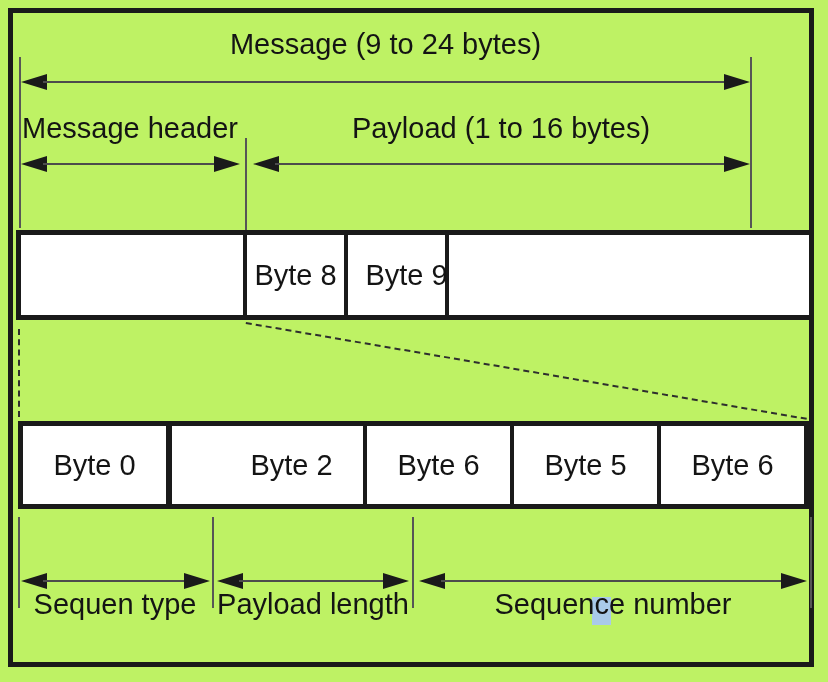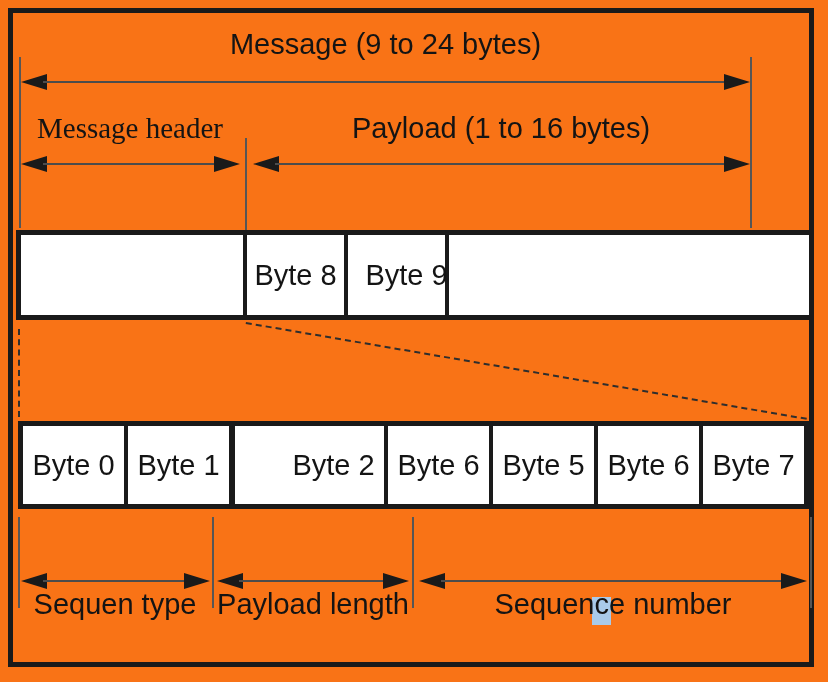--- a/index.html
+++ b/index.html
@@ -1,17 +1,17 @@
 <!DOCTYPE html>
 <html style="--sel: #a9cae9;"><head>
 <meta charset="utf-8">
 <style>
   html,body { margin:0; padding:0; background:#ffffff; }
   #stage {
-    position:relative; width:828px; height:682px; background:#f97316;
+    position:relative; width:828px; height:682px; background:#bef264;
     font-family:"Liberation Sans","DejaVu Sans",sans-serif;
     color:#141414; overflow:hidden;
   }
   .label {
     position:absolute; font-size:29px; line-height:32px;
     text-align:center; white-space:nowrap; color:#141414;
   }
   
   .frame {
     position:absolute; left:8px; top:8px; width:806px; height:659px;
@@ -70,21 +70,21 @@
   <div class="arrow" style="left:21px; top:73px; width:729px;">
     <span class="head-l"></span>
     <span class="shaft"></span>
     <span class="head-r"></span>
   </div>
 
   <div class="tick" style="left:19px; top:57px; height:171px;"></div>
   <div class="tick" style="left:750px; top:57px; height:171px;"></div>
   <div class="tick" style="left:245px; top:138px; height:92px;"></div>
 
-  <div class="label" style="left:14px; top:112px; width:232px;font-family:Liberation Serif, serif;">Message header</div>
+  <div class="label" style="left:14px; top:112px; width:232px;">Message header</div>
   <div class="label" style="left:252px; top:112px; width:498px;">Payload (1 to 16 bytes)</div>
 
   <div class="arrow" style="left:21px; top:155px; width:219px;">
     <span class="head-l"></span>
     <span class="shaft"></span>
     <span class="head-r"></span>
   </div>
   <div class="arrow" style="left:253px; top:155px; width:497px;">
     <span class="head-l"></span>
     <span class="shaft"></span>
@@ -97,26 +97,24 @@
     <div class="divider" style="left:424px;"></div>
     <div class="cell-label" style="left:226px; width:97px;">Byte 8</div>
     <div class="cell-label" style="left:337px; width:97px;">Byte 9</div>
   </div>
 
   <div class="dash-v" style="left:18px; top:329px; height:88px;"></div>
   <div class="dash-diag" style="left:246px; top:322px; width:569px; transform:rotate(9.7deg);"></div>
 
   <div class="bar flexbar" style="left:18px; top:421px; width:791px; height:88px;">
     <div class="cell">Byte 0</div>
-    <div class="cell">Byte 1</div>
     <div class="cell group-start">Byte 2</div>
     <div class="cell">Byte 6</div>
     <div class="cell">Byte 5</div>
     <div class="cell">Byte 6</div>
-    <div class="cell">Byte 7</div>
   </div>
 
   <div class="tick" style="left:18px; top:517px; height:91px;"></div>
   <div class="tick" style="left:212px; top:517px; height:91px;"></div>
   <div class="tick" style="left:412px; top:517px; height:91px;"></div>
   <div class="tick" style="left:810px; top:517px; height:91px;"></div>
 
   <div class="arrow" style="left:21px; top:572px; width:189px;">
     <span class="head-l"></span>
     <span class="shaft"></span>

